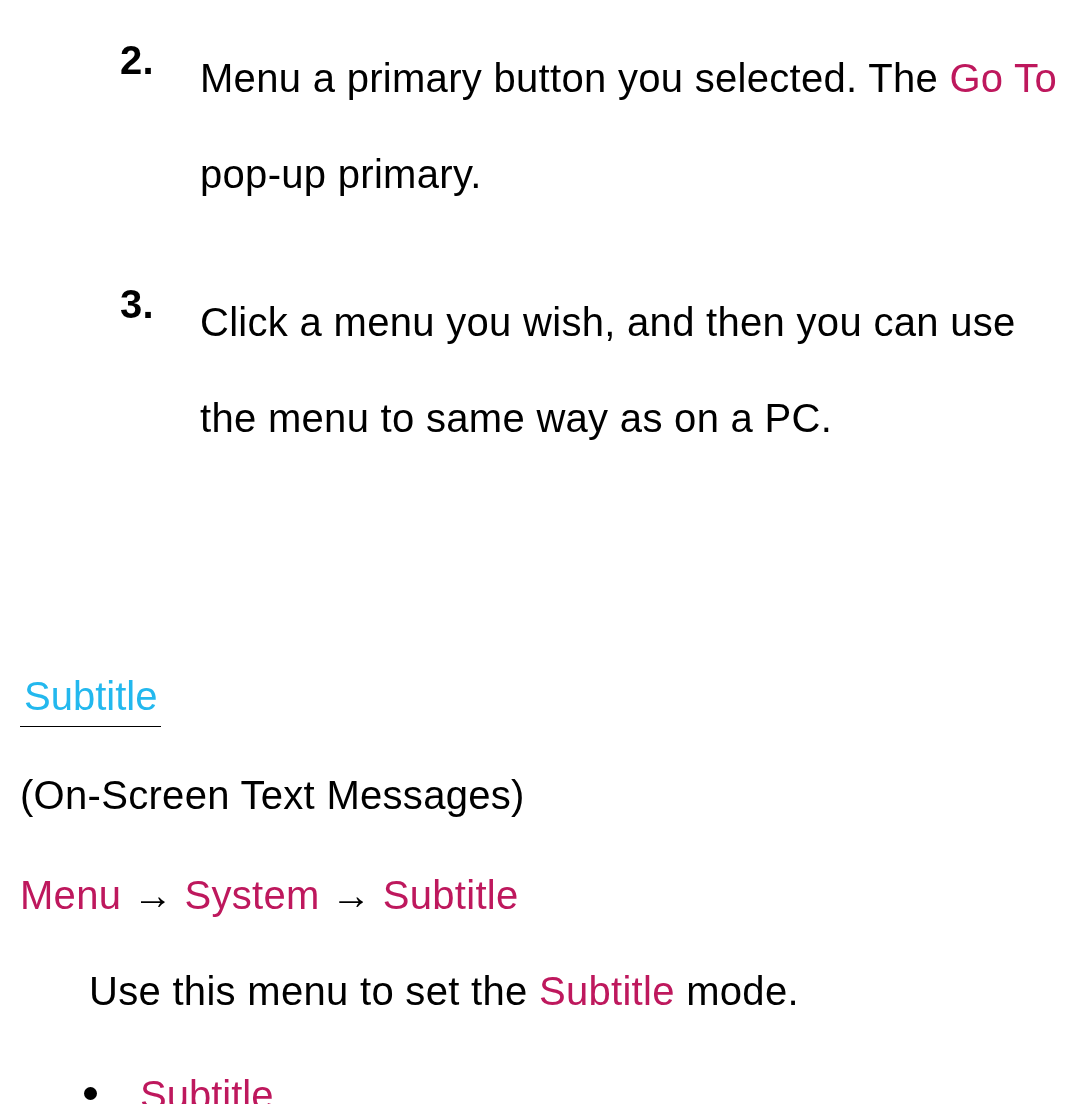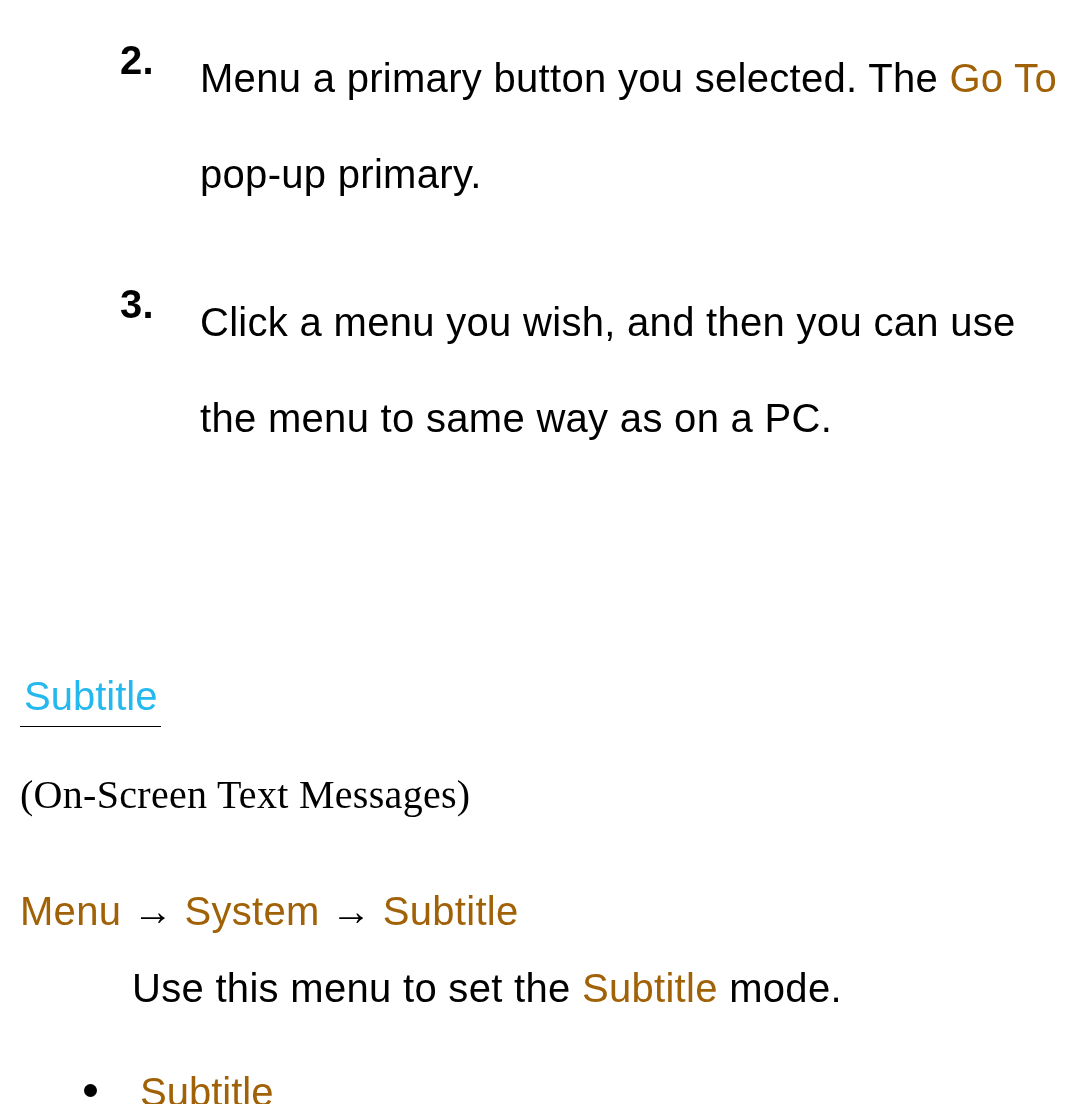--- a/index.html
+++ b/index.html
@@ -31,45 +31,44 @@
       position: absolute;
       left: 0;
       top: 0;
       font-weight: bold;
     }
     .ordered-list li .item-text {
       line-height: 2.4;
       display: block;
     }
     .highlight {
-      color: #a16207;
+      color: #be185d;
     }
     .section-heading {
       color: #23b8ee;
       font-weight: 400;
       border-bottom: 1.5px solid #000;
       display: inline-block;
       padding: 0 4px;
       margin-top: 148px;
       margin-bottom: 38px;
     }
     .subtitle-desc {
-      margin-bottom: 56px;
+      margin-bottom: 40px;
       letter-spacing: 0.3px;
-      font-family: Liberation Serif, serif;
     }
     .breadcrumb {
-      margin-bottom: 17px;
+      margin-bottom: 36px;
       letter-spacing: 0.3px;
     }
     .arrow {
       color: #000;
     }
     .indent-text {
-      margin-left: 112px;
+      margin-left: 69px;
       margin-bottom: 44px;
       letter-spacing: 0.3px;
     }
     .bullet-list {
       list-style: none;
       margin-left: 58px;
     }
     .bullet-list li {
       position: relative;
       padding-left: 62px;

